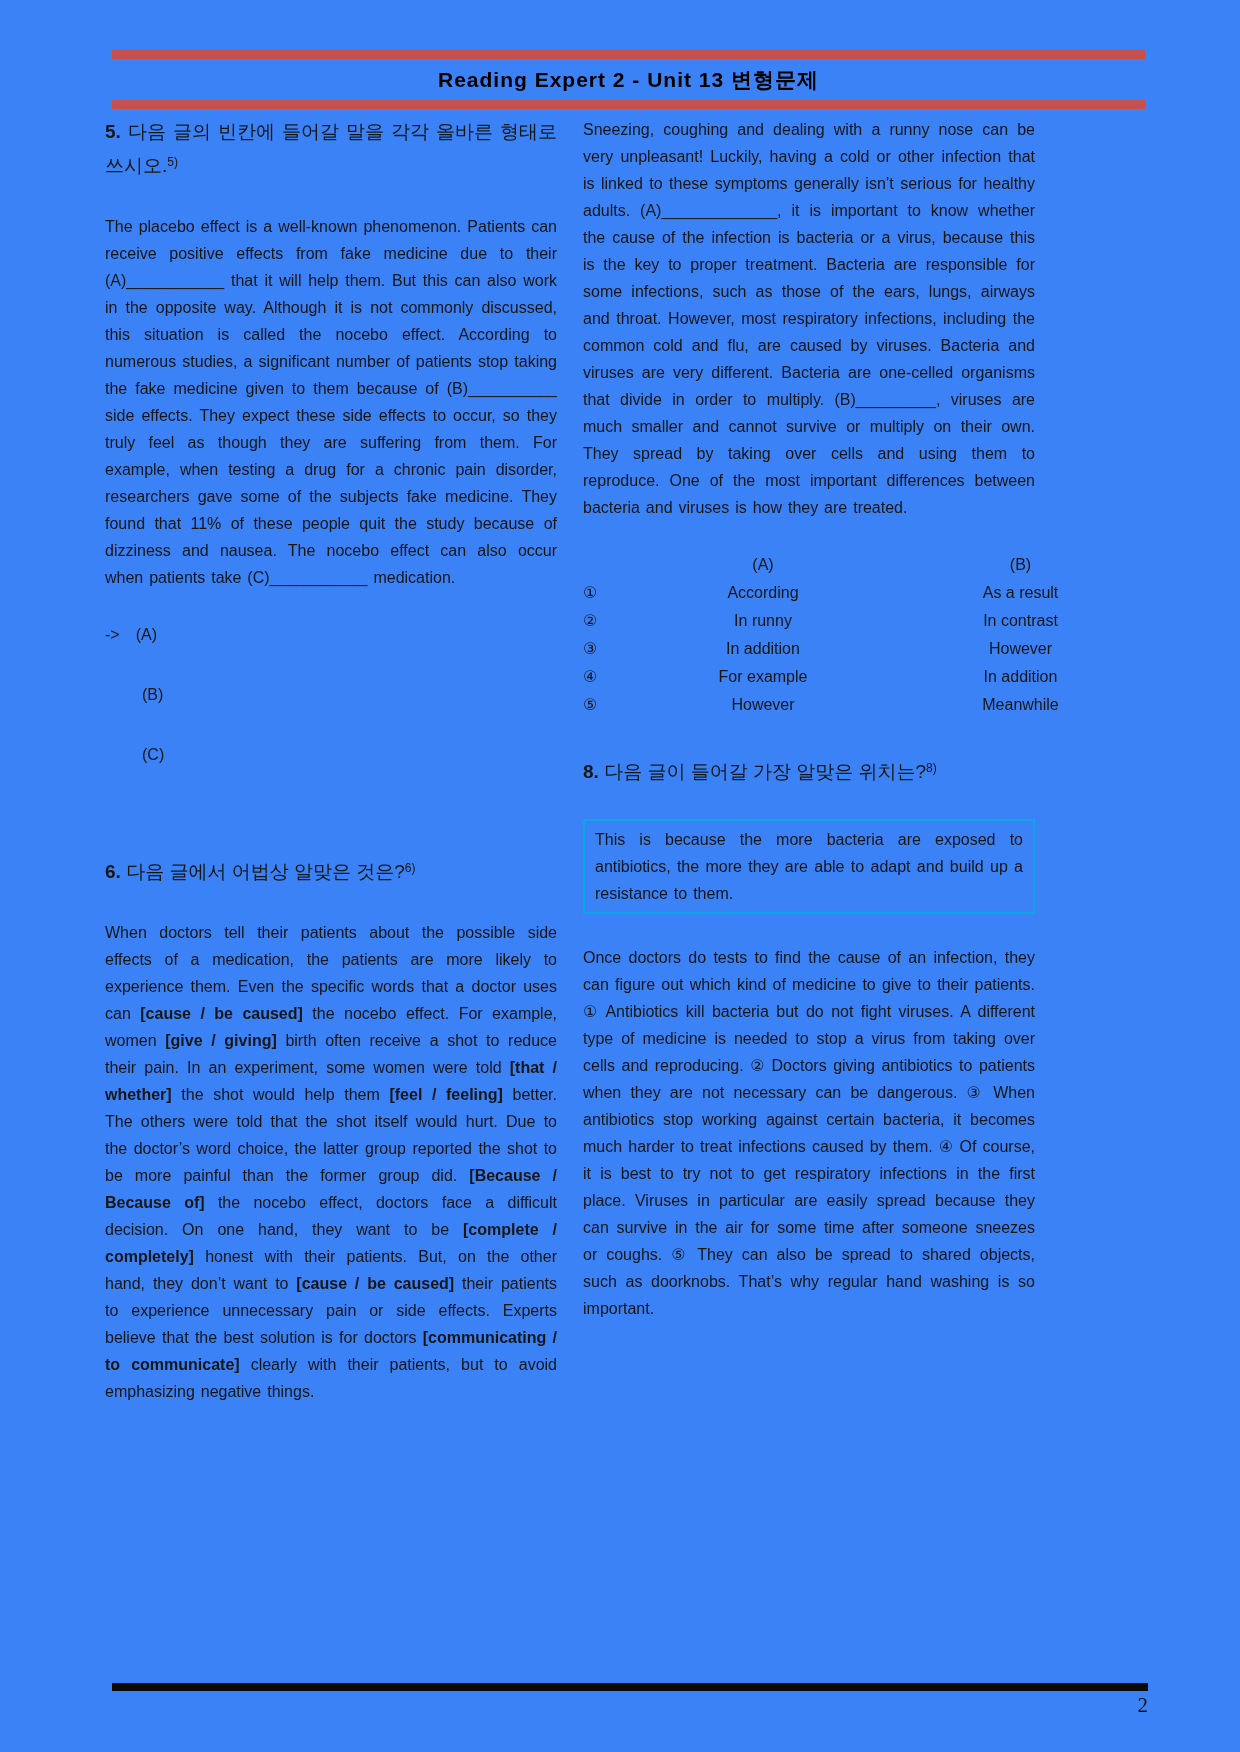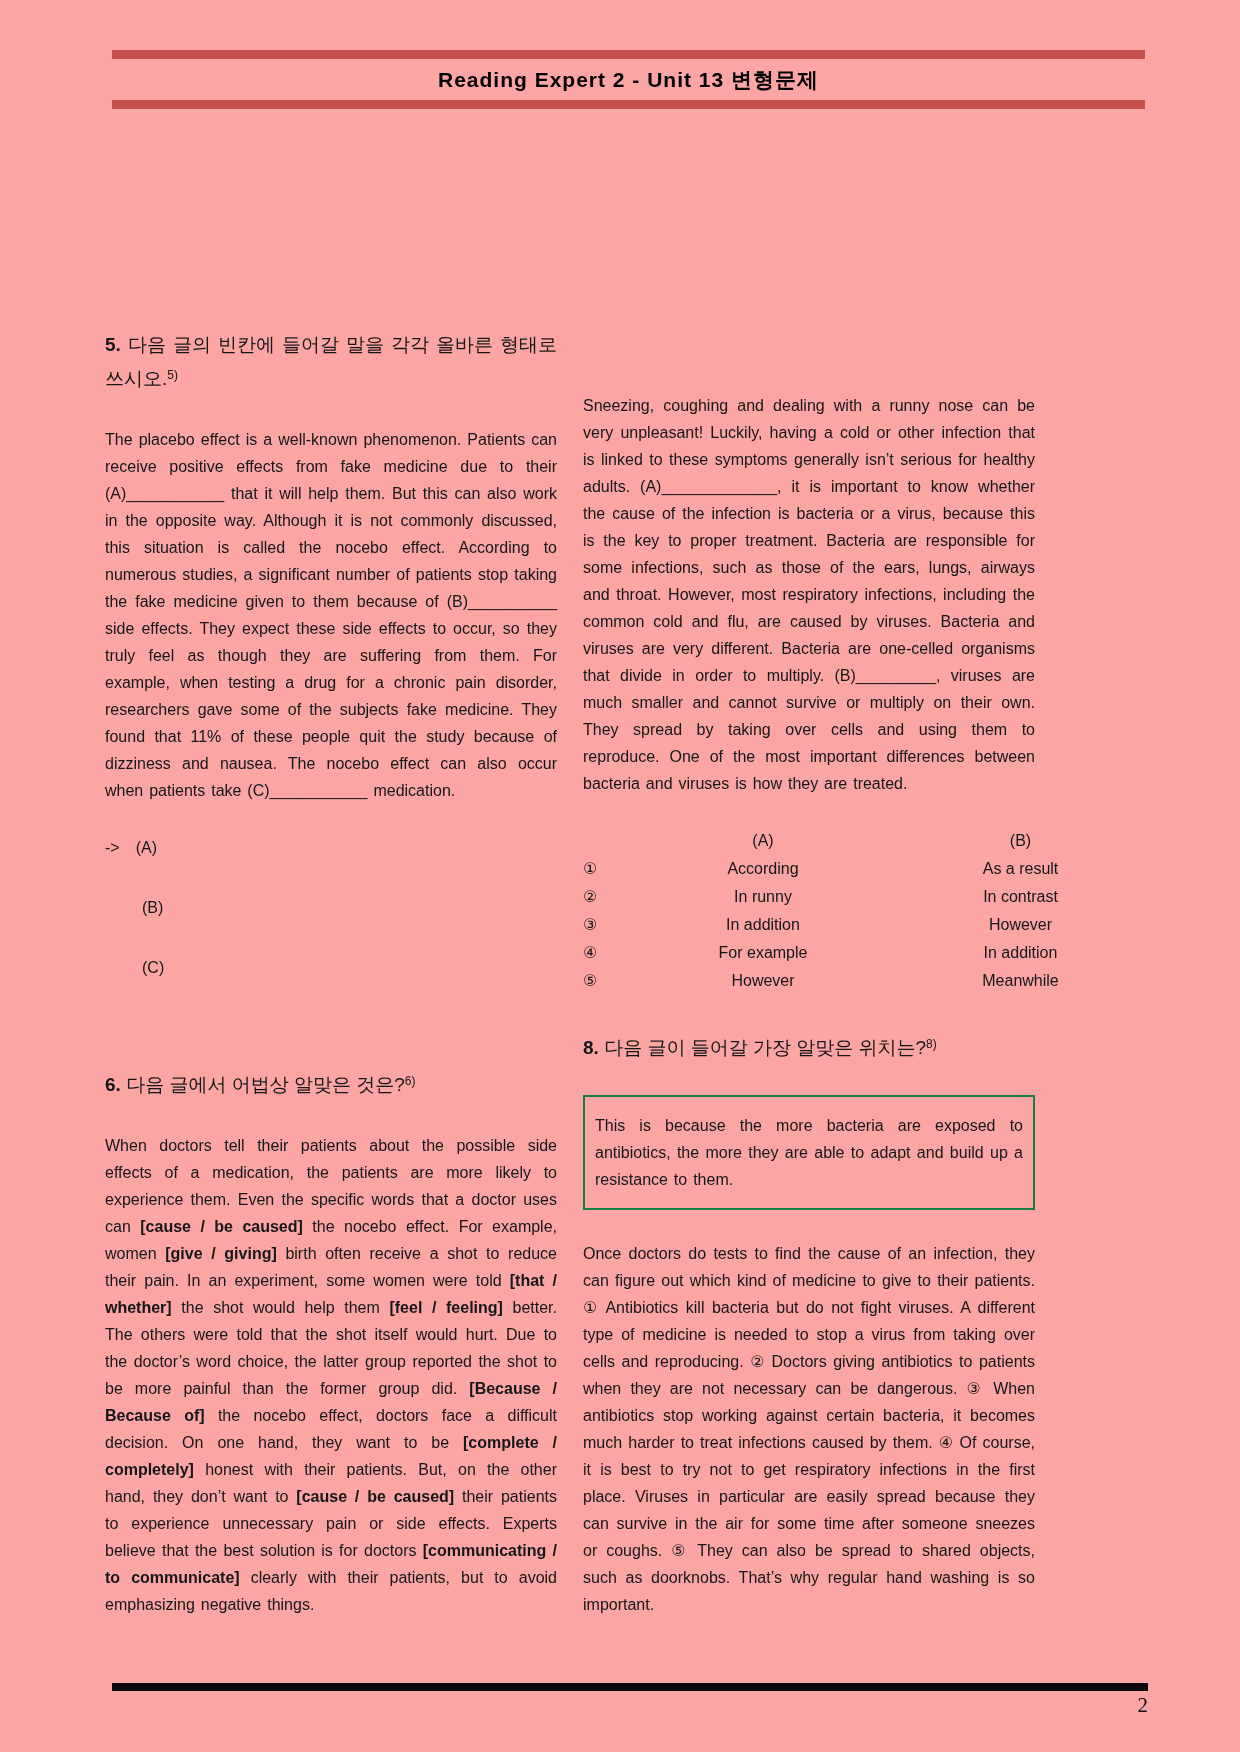--- a/index.html
+++ b/index.html
@@ -6,21 +6,21 @@
     --accent:#c5504e;
     --divider:#2e7d32;
     --ink:#161616;
   }
   *{box-sizing:border-box;}
   html,body{margin:0;padding:0;background:#ffffff;}
   .page{
     position:relative;
     width:1240px;
     height:1752px;
-    background:#fca5a5;
+    background:#3b82f6;
     font-family:"Liberation Sans","DejaVu Sans",sans-serif;
     color:var(--ink);
     overflow:hidden;
   }
   
   .header-band{position:absolute;left:112px;top:50px;width:1033px;}
   .rule{height:9px;background:var(--accent);}
   .doc-title{
     text-align:center;
     font-size:21px;
@@ -30,21 +30,21 @@
     color:#000;
   }
   
   .columns{
     position:absolute;
     left:105px;
     top:116px;
     width:930px;
     min-height:1532px;
     display:flex;
-    align-items:flex-end;
+    align-items:flex-start;
   }
   .col{
     width:452px;
     flex:0 0 452px;
     font-size:16px;
     line-height:27px;
   }
   .gutter{
     flex:0 0 26px;
     position:relative;
@@ -80,22 +80,22 @@
   .arrow{margin-right:16px;}
   .answer-line.indent{padding-left:37px;}
   
   .options{width:555px;margin:30px 0 34px 0;}
   .opt-row{display:flex;line-height:28px;}
   .opt-num{flex:0 0 40px;}
   .opt-a{flex:0 0 280px;text-align:center;}
   .opt-b{flex:1;text-align:center;}
   
   .quote-box{
-    border:2px solid #15803d;
-    padding:15px 10px;
+    border:2px solid #0ea5e9;
+    padding:5px 10px;
     text-align:justify;
     word-spacing:1.5px;
     margin:2px 0 30px 0;
   }
   
   .footer-rule{
     position:absolute;
     left:112px;
     top:1683px;
     width:1036px;

